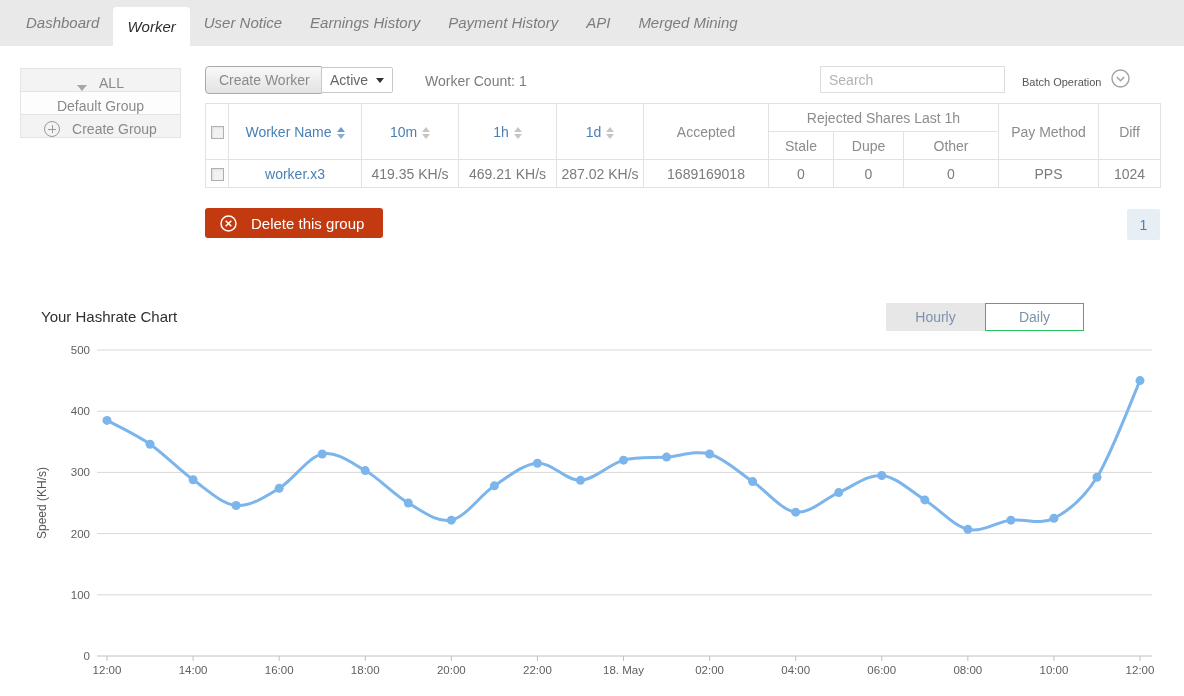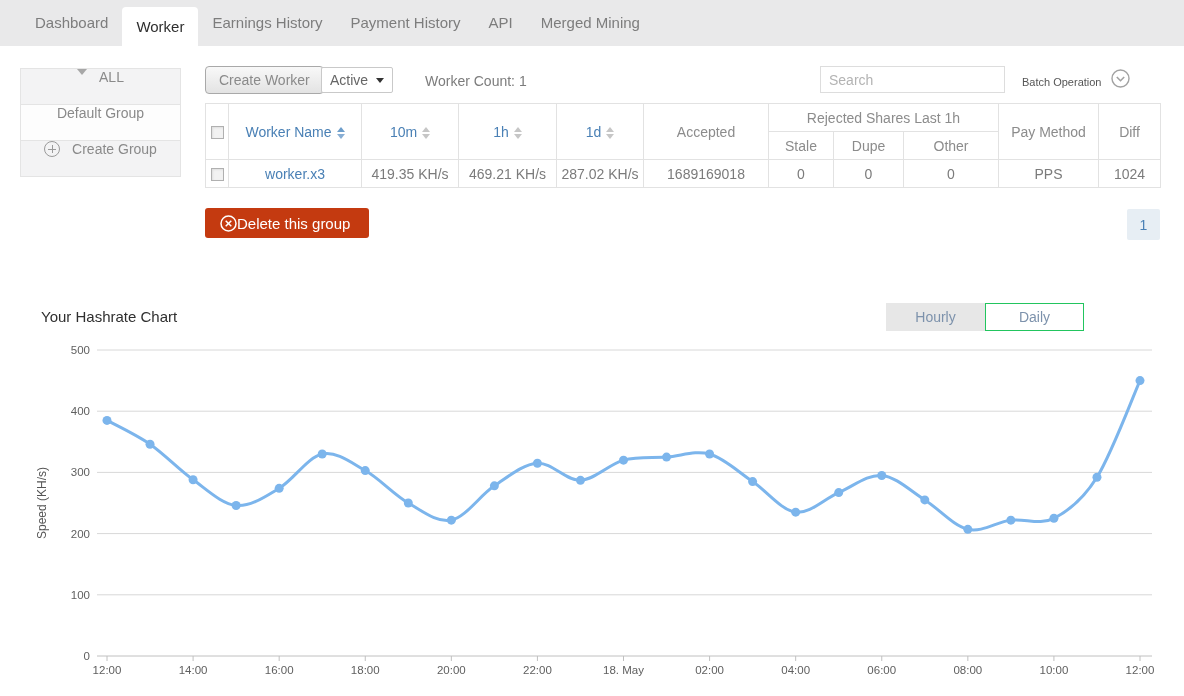--- a/index.html
+++ b/index.html
@@ -2,29 +2,29 @@
 <html><head>
 <meta charset="utf-8">
 <style>
   * { margin:0; padding:0; box-sizing:border-box; }
   html,body { background:#fff; }
   .screen { position:relative; width:1184px; height:696px; background:#ffffff;
             font-family:"Liberation Sans", sans-serif; overflow:hidden; }
 
   
   .nav { position:absolute; top:0; left:0; width:1184px; height:46px; background:#e9e9ea;
-         display:flex; align-items:stretch; padding-left:21px; }
+         display:flex; align-items:stretch; padding-left:12px;font-style:italic; }
   .nav-tab { font-size:15px; color:#7d7d7d; line-height:46px; padding:0 14px; cursor:pointer; white-space:nowrap; }
   .nav-tab.active { background:#fff; color:#2e2e2e; border-radius:4px 4px 0 0;
                     align-self:flex-end; height:39px; line-height:39px; }
 
   
   .sidebar { position:absolute; left:20px; top:68px; width:161px; }
-  .sb-row { height:37px; margin-top:-1px; border:1px solid #e4e4e4; display:flex;
-            align-items:flex-start; justify-content:center; gap:12px;
+  .sb-row { height:24px; margin-top:-1px; border:1px solid #e4e4e4; display:flex;
+            align-items:flex-end; justify-content:center; gap:12px;
             font-size:14px; color:#8a8a8a; background:#f3f3f4; cursor:pointer; }
   .sb-row:first-child { margin-top:0; }
   .sb-row.white { background:#fdfdfd; }
   .caret-down { width:0; height:0; border-left:5px solid transparent; border-right:5px solid transparent;
                 border-top:6px solid #a7a7a7; display:inline-block; }
   .plus-circle { width:16px; height:16px; border:1px solid #9a9a9a; border-radius:50%;
                  position:relative; display:inline-block; }
   .plus-circle:before, .plus-circle:after { content:""; position:absolute; background:#9a9a9a; }
   .plus-circle:before { left:3px; right:3px; top:6.5px; height:1px; }
   .plus-circle:after  { top:3px; bottom:3px; left:6.5px; width:1px; }
@@ -64,21 +64,21 @@
   .sort-arrows .up  { border-bottom:5px solid #c6c6c6; margin-bottom:2px; }
   .sort-arrows .dn  { border-top:5px solid #c6c6c6; }
   .sort-arrows.active .up { border-bottom-color:#6d9ecb; }
   .sort-arrows.active .dn { border-top-color:#88aed4; }
   .cb { appearance:none; -webkit-appearance:none; width:13px; height:13px; border:1px solid #b0b0b0;
         background:#f2f2f2; box-shadow:inset 1px 1px 2px rgba(0,0,0,.08); vertical-align:middle; cursor:pointer; }
 
   
   .btn-delete { position:absolute; left:205px; top:208px; height:30px; padding:0 19px 0 15px;
                 background:#c43a10; border:none; border-radius:3px; color:#fff; font-size:15px;
-                display:flex; align-items:center; gap:0; cursor:pointer;
+                display:flex; align-items:center; gap:14px; cursor:pointer;
                 font-family:"Liberation Sans",sans-serif; }
   .page-btn { position:absolute; left:1127px; top:209px; width:33px; height:31px; background:#e7eef4;
               color:#4a80b5; font-size:14px; display:flex; align-items:center; justify-content:center;
               border-radius:2px; cursor:pointer; }
 
   
   .chart-title { position:absolute; left:41px; top:308px; font-size:15px; color:#2f2f2f; }
   .toggle { position:absolute; left:886px; top:303px; display:flex; }
   .toggle-btn { width:99px; height:28px; font-size:14px; color:#7d92ac; display:flex;
                 align-items:center; justify-content:center; cursor:pointer; }
@@ -87,20 +87,21 @@
   .chart-svg { position:absolute; left:0; top:340px; }
 </style>
 </head>
 <body>
 
 <div class="screen">
 
   <div class="nav">
     <div class="nav-tab">Dashboard</div>
     <div class="nav-tab active">Worker</div>
+    <div class="nav-tab">User Notice</div>
     <div class="nav-tab">Earnings History</div>
     <div class="nav-tab">Payment History</div>
     <div class="nav-tab">API</div>
     <div class="nav-tab">Merged Mining</div>
   </div>
 
   <div class="sidebar">
     <div class="sb-row">
       <span class="caret-down"></span>
       <span>ALL</span>

